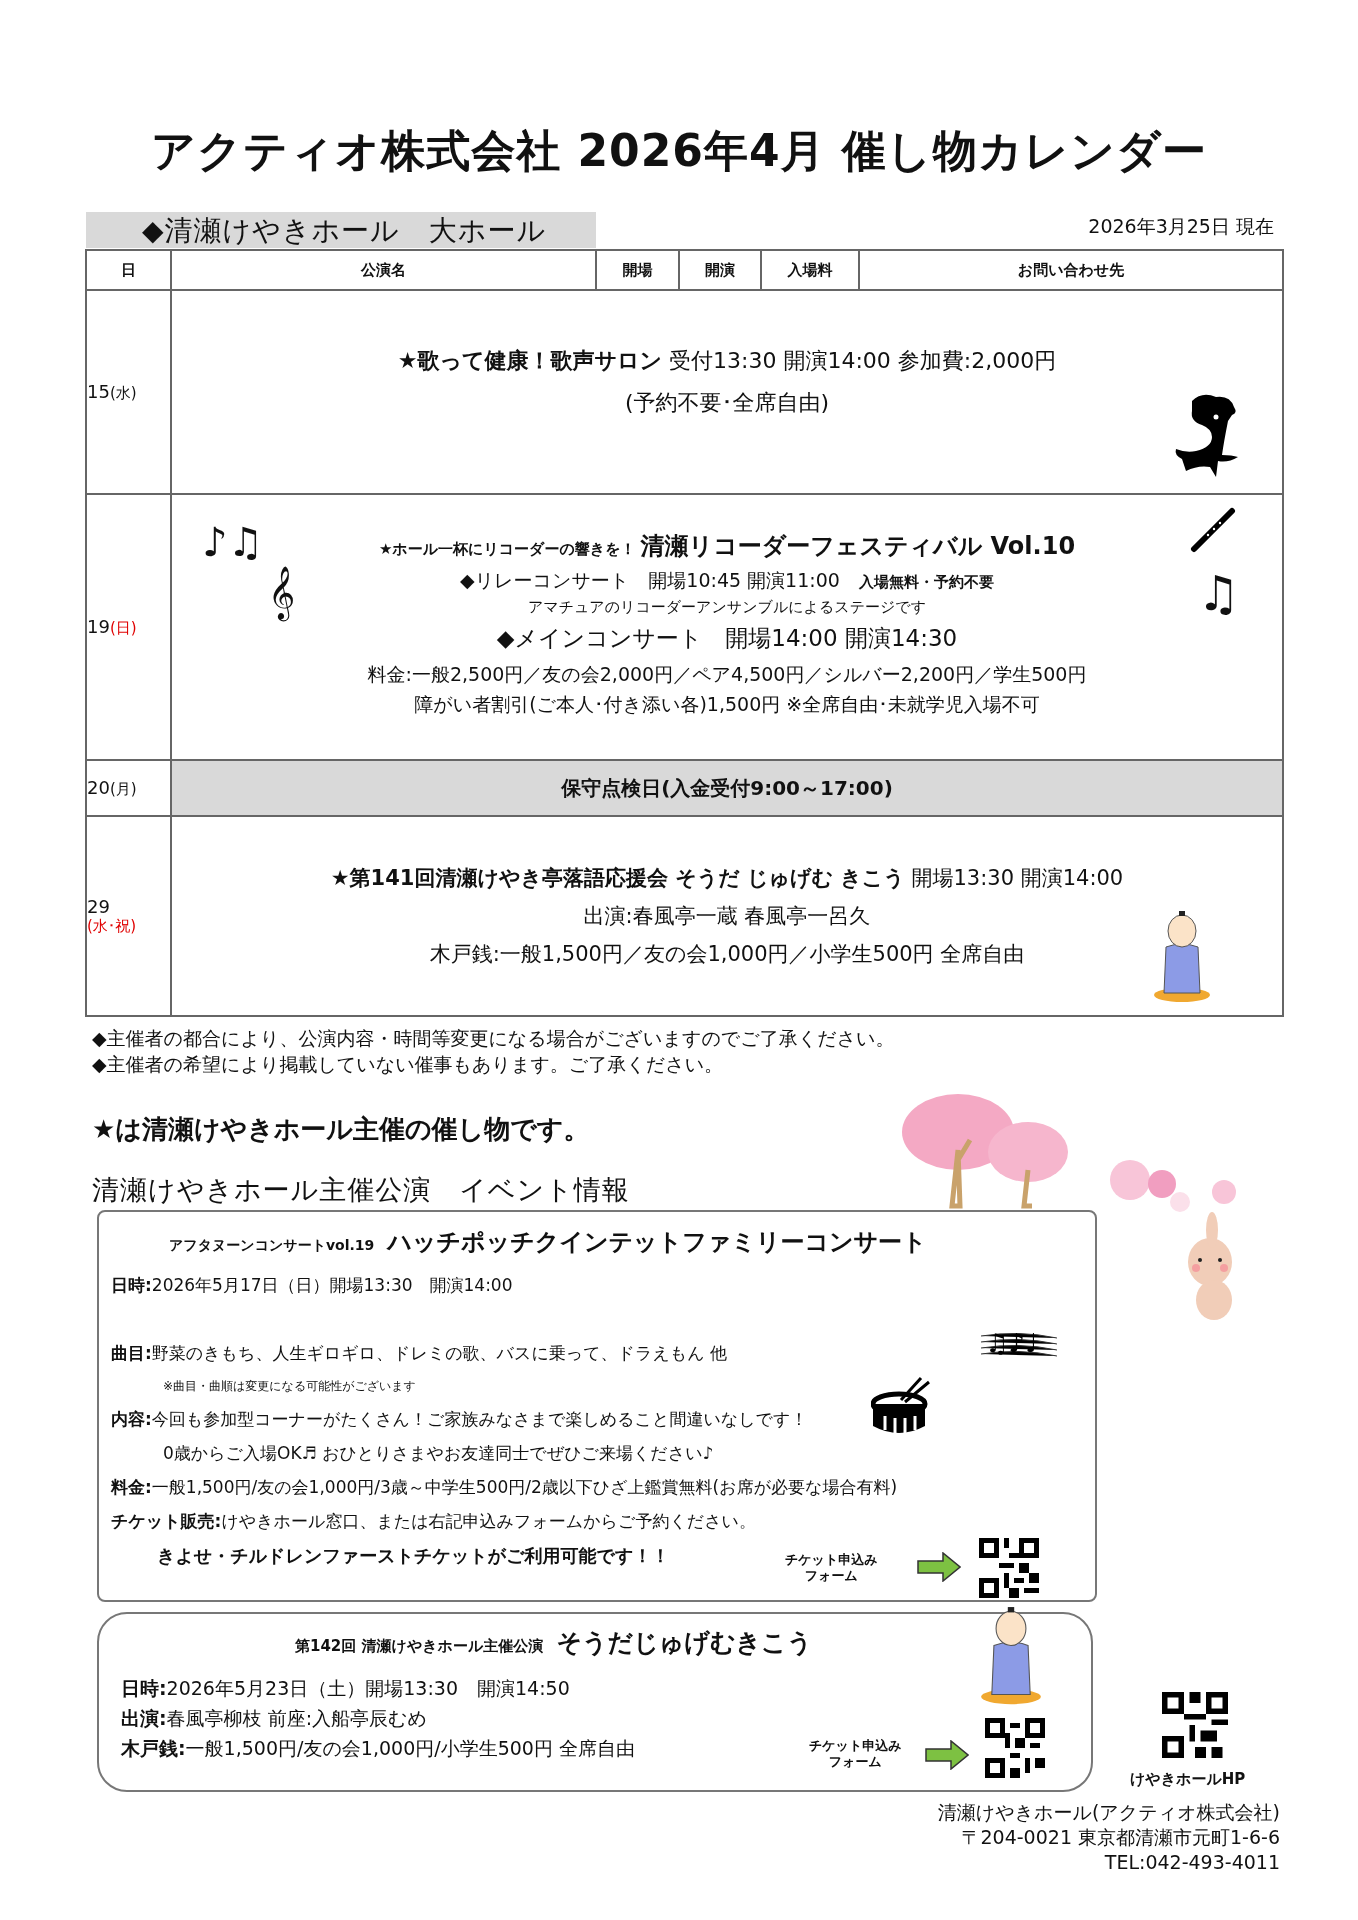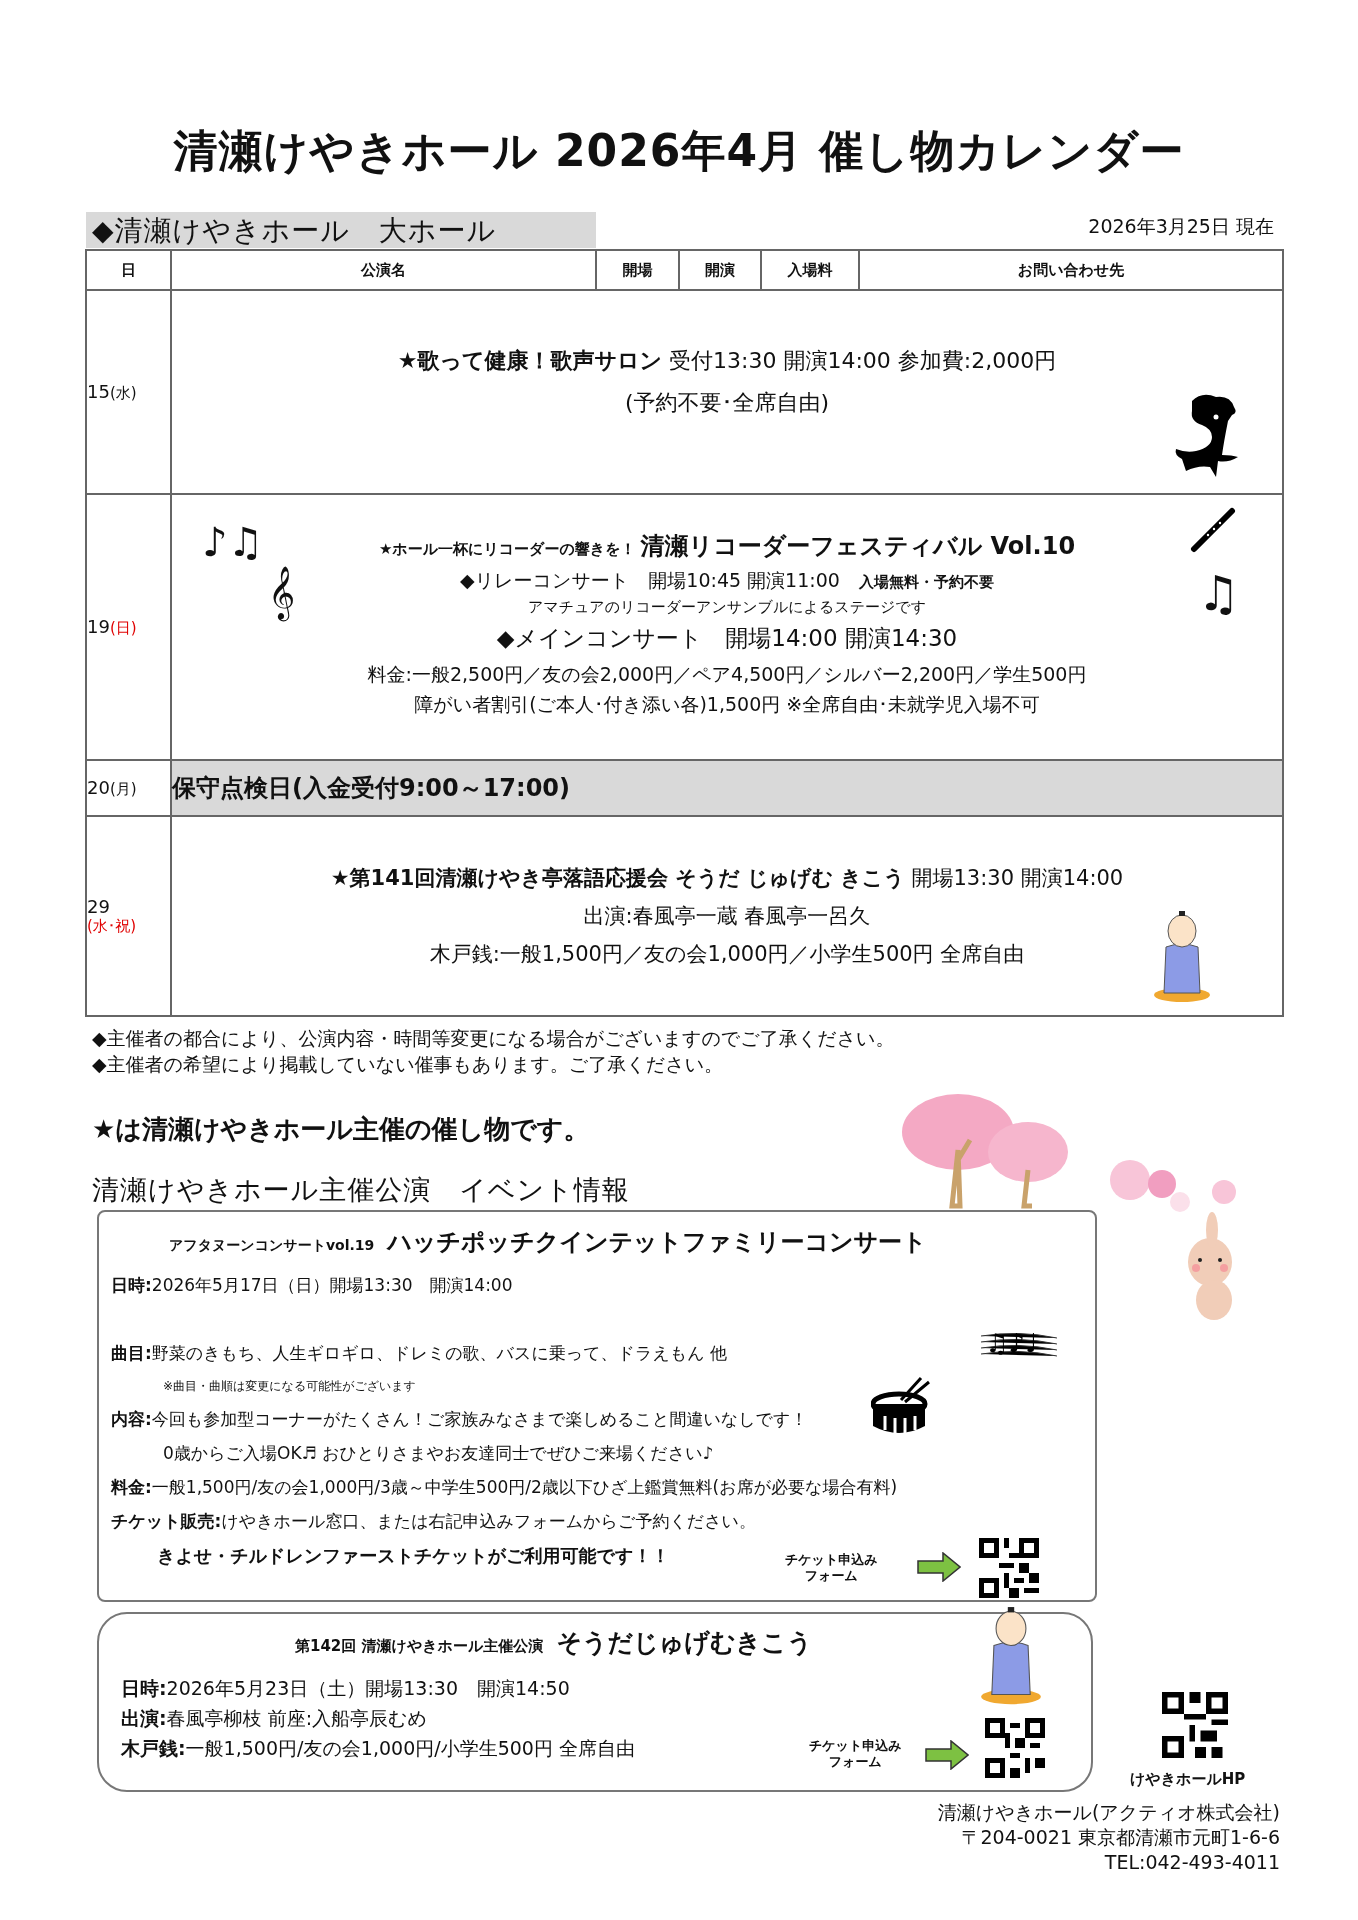--- a/index.html
+++ b/index.html
@@ -1,48 +1,48 @@
 <!DOCTYPE html>
 <html><head>
 <meta charset="utf-8">
 <style>
   * { box-sizing: border-box; margin: 0; padding: 0; }
   html, body { width: 1358px; height: 1920px; background: #fff; }
   body { position: relative; font-family: "DejaVu Sans", "Liberation Sans", sans-serif; color: #111; overflow: hidden; }
   .abs { position: absolute; }
 
   .page-title { left: 0; width: 1358px; top: 122px; text-align: center; font-size: 44px; font-weight: bold; letter-spacing: 1px; }
-  .venue-bar { left: 86px; top: 212px; width: 510px; height: 36px; background: #d9d9d9; font-size: 28px; line-height: 38px; padding-left: 6px; letter-spacing: 1px; }
+  .venue-bar { left: 86px; top: 212px; width: 510px; height: 36px; background: #d9d9d9; font-size: 28px; line-height: 38px; padding-left: 6px; letter-spacing: 1px; text-align: center; }
   .asof { right: 84px; top: 214px; font-size: 19px; }
 
   table.cal { position: absolute; left: 85px; top: 249px; width: 1197px; border-collapse: collapse; table-layout: fixed; }
   table.cal th, table.cal td { border: 2px solid #666; }
   table.cal { border: 2px solid #333; }
   table.cal th { height: 40px; font-size: 15px; font-weight: bold; text-align: center; }
   td.day { text-align: left; font-size: 18px; vertical-align: middle; }
   .red { color: #e00000; }
   td.ev { position: relative; text-align: center; }
   .l1 { font-size: 22px; }
   .b { font-weight: bold; }
-  td.maint { background: #d9d9d9; text-align: left; font-size: 24px; font-weight: bold; }
+  td.maint { background: #d9d9d9; text-align: center; font-size: 20px; font-weight: bold; }
 
   .notes { left: 92px; top: 1025px; font-size: 19px; line-height: 26px; }
   .star-note { left: 92px; top: 1112px; font-size: 26px; font-weight: bold; }
   .sec-title { left: 92px; top: 1172px; font-size: 27px; letter-spacing: 1px; }
 
   .box { position: absolute; border: 2px solid #777; background: #fff; }
   .box1 { left: 97px; top: 1210px; width: 1000px; height: 392px; border-radius: 8px; }
   .box2 { left: 97px; top: 1612px; width: 996px; height: 180px; border-radius: 30px; }
   .ln { position: absolute; white-space: nowrap; }
   .footer { right: 78px; top: 1800px; text-align: right; font-size: 19px; line-height: 25px; }
 </style>
 </head>
 <body>
 
-<div class="abs page-title">清瀬けやきホール 2026年4月 催し物カレンダー</div>
+<div class="abs page-title">アクティオ株式会社 2026年4月 催し物カレンダー</div>
 <div class="abs venue-bar">◆清瀬けやきホール　大ホール</div>
 <div class="abs asof">2026年3月25日 現在</div>
 
 <table class="cal">
   <colgroup>
     <col style="width:85px">
       <col style="width:425px">
       <col style="width:83px">
       <col style="width:82px">
       <col style="width:98px">

